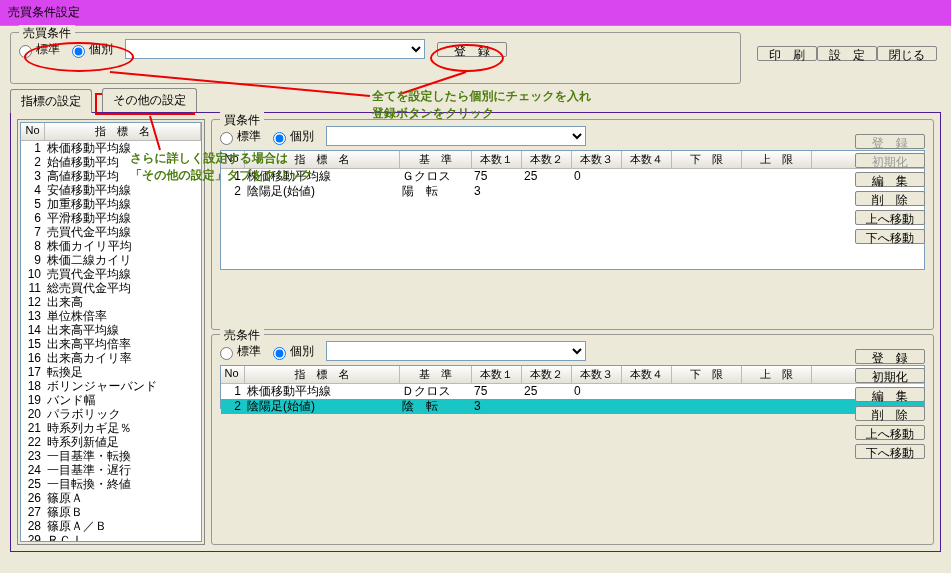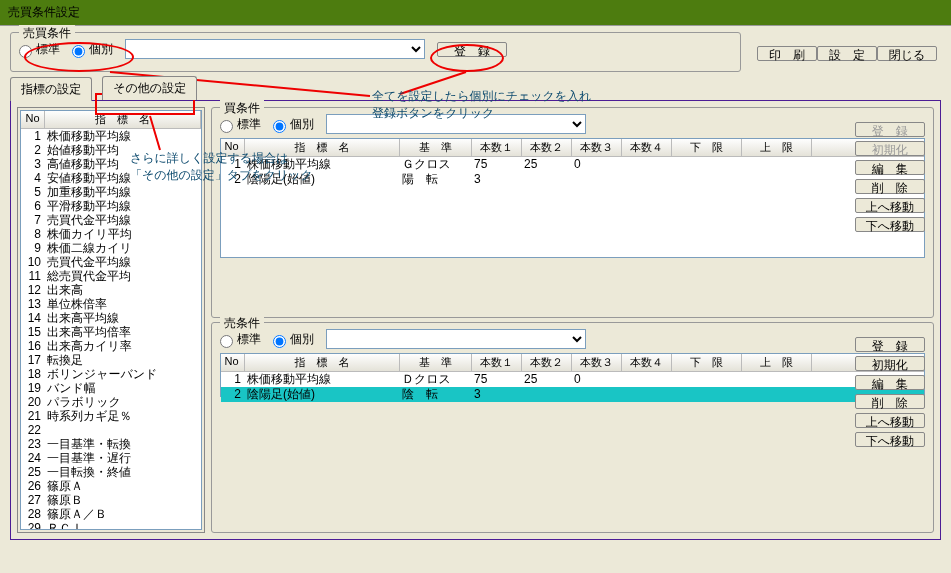--- a/index.html
+++ b/index.html
@@ -1,19 +1,19 @@
 <!DOCTYPE html>
 <html><head>
 <meta charset="utf-8">
 <style>
 *{box-sizing:border-box;margin:0;padding:0;font-family:"MS PGothic","Meiryo",sans-serif;font-size:12px}
 body{background:#ece9d8;width:951px;height:573px;position:relative;overflow:hidden}
-.titlebar{background:#4d7c0f;padding:4px 8px;border-bottom:1px solid #999}
+.titlebar{background:#d946ef;padding:4px 8px;border-bottom:1px solid #999}
 .content{padding:6px 10px}
-.group{border:1px solid #999;border-radius:3px;padding:6px 8px 12px;margin-bottom:4px;position:relative}
+.group{border:1px solid #999;border-radius:3px;padding:6px 8px 24px;margin-bottom:4px;position:relative}
 .group>.legend{position:absolute;top:-8px;left:8px;background:#ece9d8;padding:0 4px}
 .row{display:flex;align-items:center;gap:4px}
 label.radio{display:inline-flex;align-items:flex-end;gap:2px;margin-right:8px}
 input[type=radio]{margin:0 2px 0 0}
 select.combo{background:#fff;border:1px solid #7b9ebd;height:20px}
 button.win{background:#ece9d8;border:1px solid #888;border-radius:2px;height:15px;padding:0 10px;min-width:60px}
 button.win[disabled]{color:#999}
 .topbtns{position:absolute;right:14px;top:46px;display:flex;gap:0}
 .tabs{display:flex;margin-top:4px;position:relative;z-index:2}
 .tab{border:1px solid #888;border-bottom:none;background:#ece9d8;padding:3px 10px;margin-right:10px;border-radius:3px 3px 0 0;cursor:pointer}
@@ -40,21 +40,21 @@
 .grow.sel{background:#19c5c5}
 .c-no{width:24px;text-align:right;padding-right:4px!important}
 .c-name{width:155px}
 .c-kijun{width:72px}
 .c-h{width:50px;text-align:left}
 .c-lim{width:70px;text-align:right}
 .sidebtns{position:absolute;right:8px;top:14px;display:flex;flex-direction:column;gap:4px}
 .sidebtns button{min-width:64px}
 
 .anno-ellipse{position:absolute;border:2px solid #e00;border-radius:50%;pointer-events:none}
-.anno-text{position:absolute;color:#0c4a6e;font-weight:normal;font-size:13px;pointer-events:none;line-height:1.3}
+.anno-text{position:absolute;color:#4d7c0f;font-weight:bold;font-size:13px;pointer-events:none;line-height:1.3}
 .anno-box{position:absolute;border:2px solid #e00;pointer-events:none}
 svg.anno-line{position:absolute;left:0;top:0;width:951px;height:573px;pointer-events:none}
 </style>
 </head>
 <body>
 
 <div class="titlebar">
   <span>売買条件設定</span>
 </div>
 
@@ -173,20 +173,21 @@
             <div class="litem">
               <div class="cno">20</div>
               <div class="cname">パラボリック</div>
             </div>
             <div class="litem">
               <div class="cno">21</div>
               <div class="cname">時系列カギ足％</div>
             </div>
             <div class="litem">
               <div class="cno">22</div>
+              <div class="cname">時系列新値足</div>
             </div>
             <div class="litem">
               <div class="cno">23</div>
               <div class="cname">一目基準・転換</div>
             </div>
             <div class="litem">
               <div class="cno">24</div>
               <div class="cname">一目基準・遅行</div>
             </div>
             <div class="litem">

